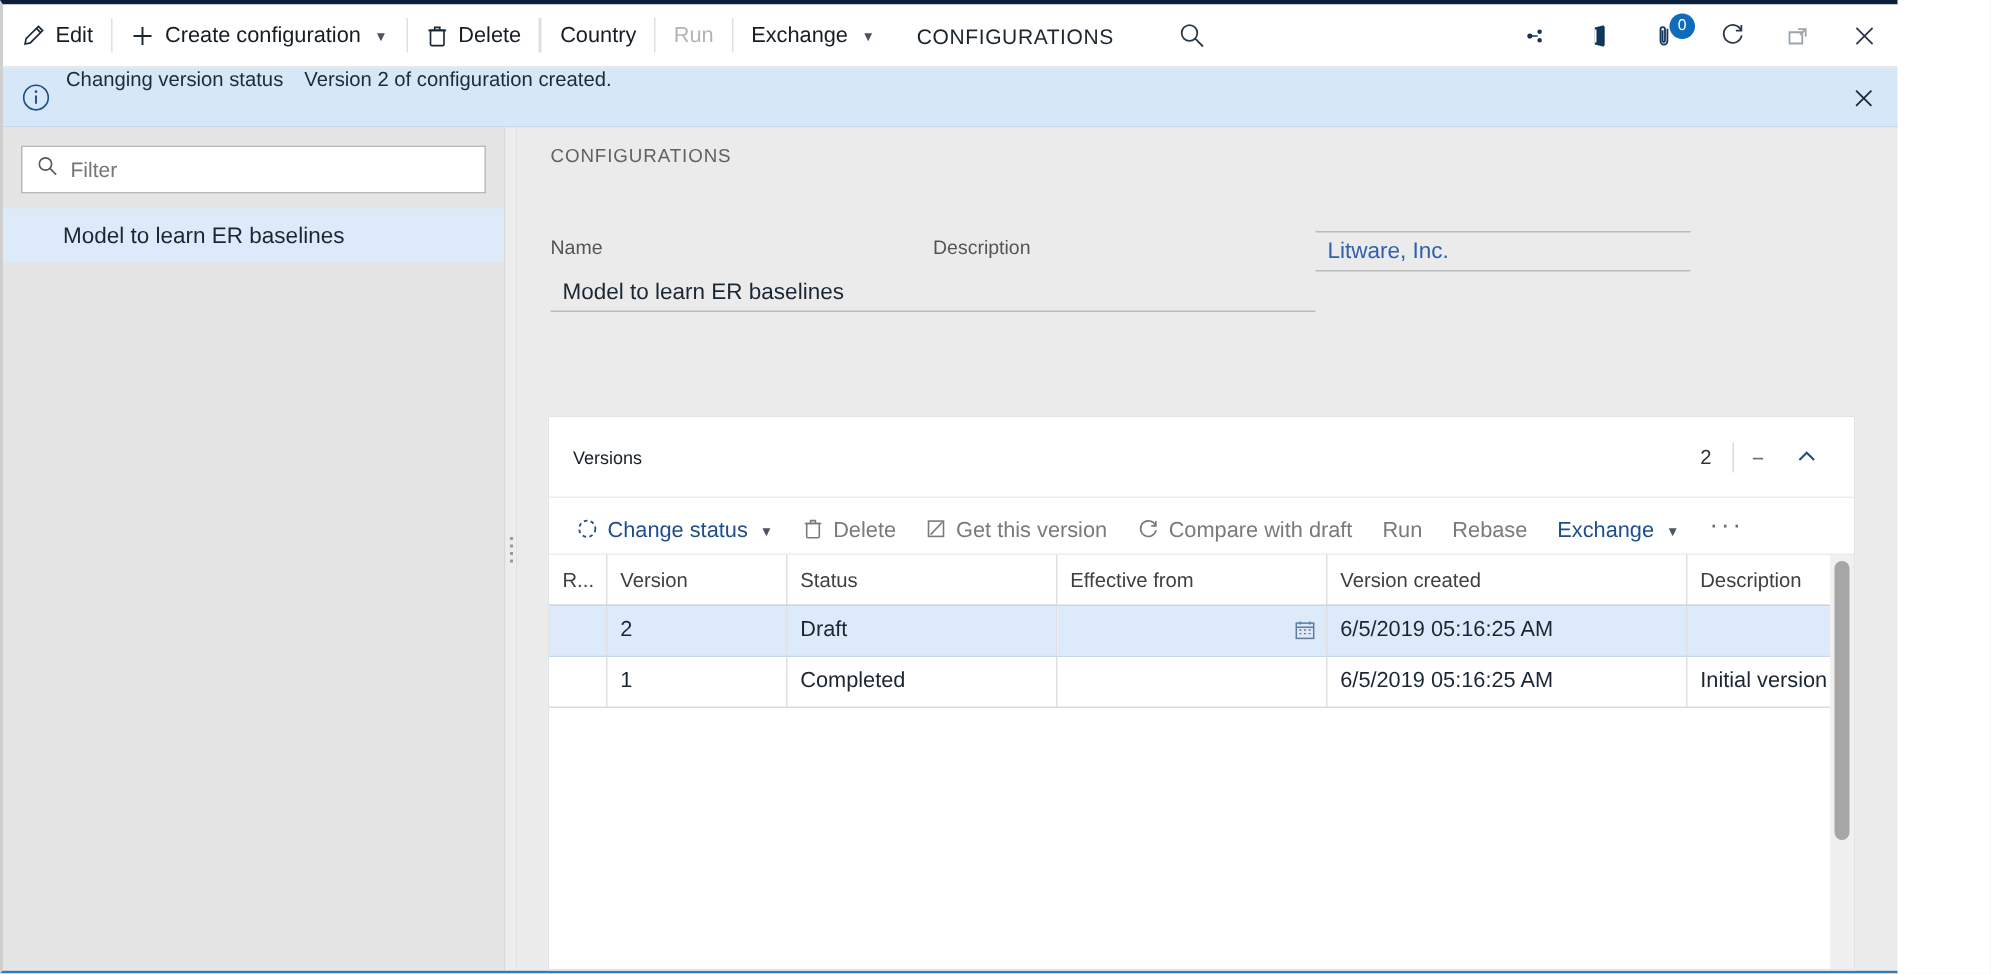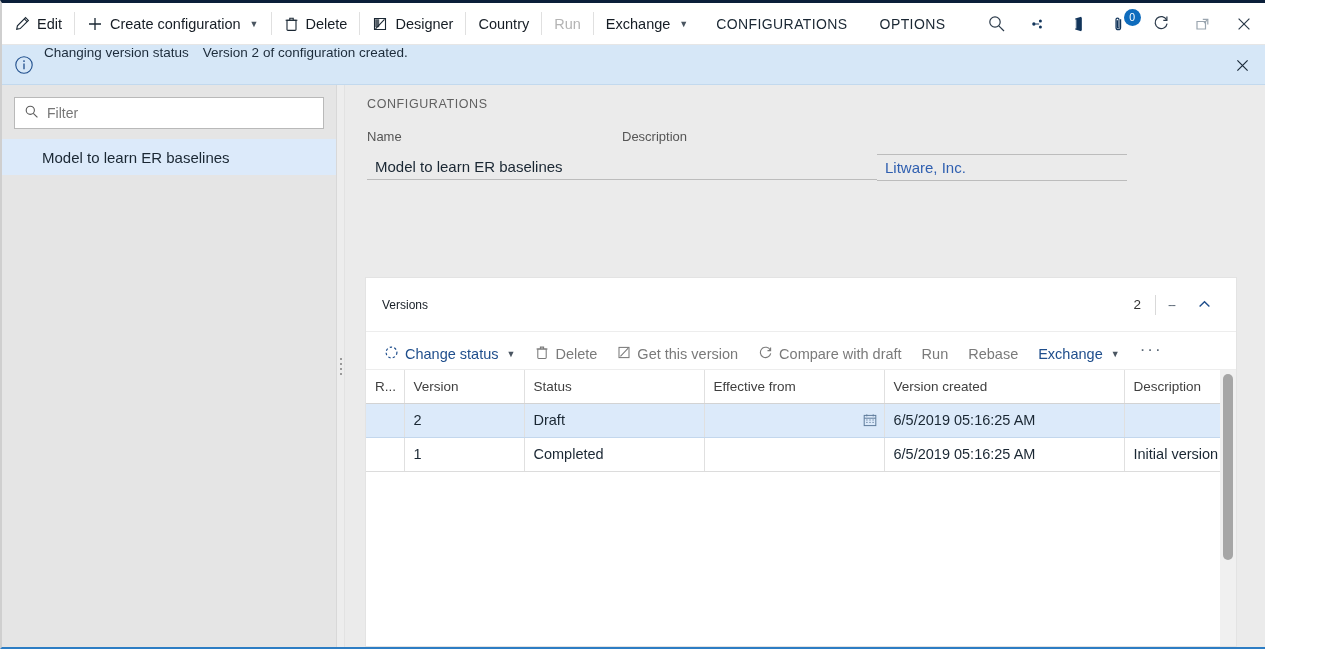--- a/index.html
+++ b/index.html
@@ -119,21 +119,21 @@
   .form-sec { padding: 12px 0 0 22px; }
   .sec-caption {
     font-size: 12.5px; color: #616161; letter-spacing: .6px;
     margin-bottom: 18px;
   }
   .fieldrow { display: flex; }
   .fieldcol { display: flex; flex-direction: column; }
   .fc-name { width: 255px; }
   .fc-desc { width: 255px; }
   .fc-cc   { width: 250px; }
-  .flabel { font-size: 13px; color: #555; margin-bottom: 10px; }
+  .flabel { font-size: 13px; color: #555; margin-bottom: 10px; margin-top: 28px; }
   .fvalue {
     font-size: 15px; color: #1a2733;
     height: 26px; padding-left: 8px;
     border-bottom: 1px solid #bcbcbc;
     display: flex; align-items: center;
   }
   .fvalue.link { color: #2f5fb0; }
 
   
   .card {
@@ -252,30 +252,20 @@
         <svg width="15" height="16" viewBox="0 0 15 16">
             <path d="M3 4.2h9v9.3a.9.9 0 0 1-.9.9H3.9a.9.9 0 0 1-.9-.9z" fill="none" stroke="#1a2733" stroke-width="1.1"></path>
             <path d="M1.6 4.2h11.8M5.8 2.2h3.4v2H5.8z" fill="none" stroke="#1a2733" stroke-width="1.1"></path>
           </svg>
       </span>
       <span>Delete</span>
     </div>
 
     <div class="sep"></div>
 
-    <div class="cmd">
-      <span>
-        <svg width="16" height="16" viewBox="0 0 16 16">
-            <path d="M2.5 2.5h11v11h-11z" fill="none" stroke="#1a2733" stroke-width="1.1"></path>
-            <path d="M3.5 12.8L12.5 3.4" stroke="#1a2733" stroke-width="1.1"></path>
-            <path d="M3.2 3.2h4v8h-4z" fill="#1a2733" opacity=".75"></path>
-          </svg>
-      </span>
-      <span>Designer</span>
-    </div>
 
     <div class="sep"></div>
 
     <div class="cmd">
       <span>Country</span>
     </div>
 
     <div class="sep"></div>
 
     <div class="cmd disabled">
@@ -286,23 +276,20 @@
 
     <div class="cmd">
       <span>Exchange</span>
       <span class="caret">▼</span>
     </div>
 
     <div class="cmd cmd-nav">
       <span>CONFIGURATIONS</span>
     </div>
 
-    <div class="cmd cmd-nav">
-      <span>OPTIONS</span>
-    </div>
 
     <div class="iconbtn" style="margin-left:14px">
       <svg width="19" height="19" viewBox="0 0 19 19">
           <circle cx="8" cy="8" r="5.2" fill="none" stroke="#2b3a4a" stroke-width="1.2"></circle>
           <path d="M11.8 11.8L17 17" stroke="#2b3a4a" stroke-width="1.2"></path>
         </svg>
     </div>
 
     <div class="spacer"></div>
 

